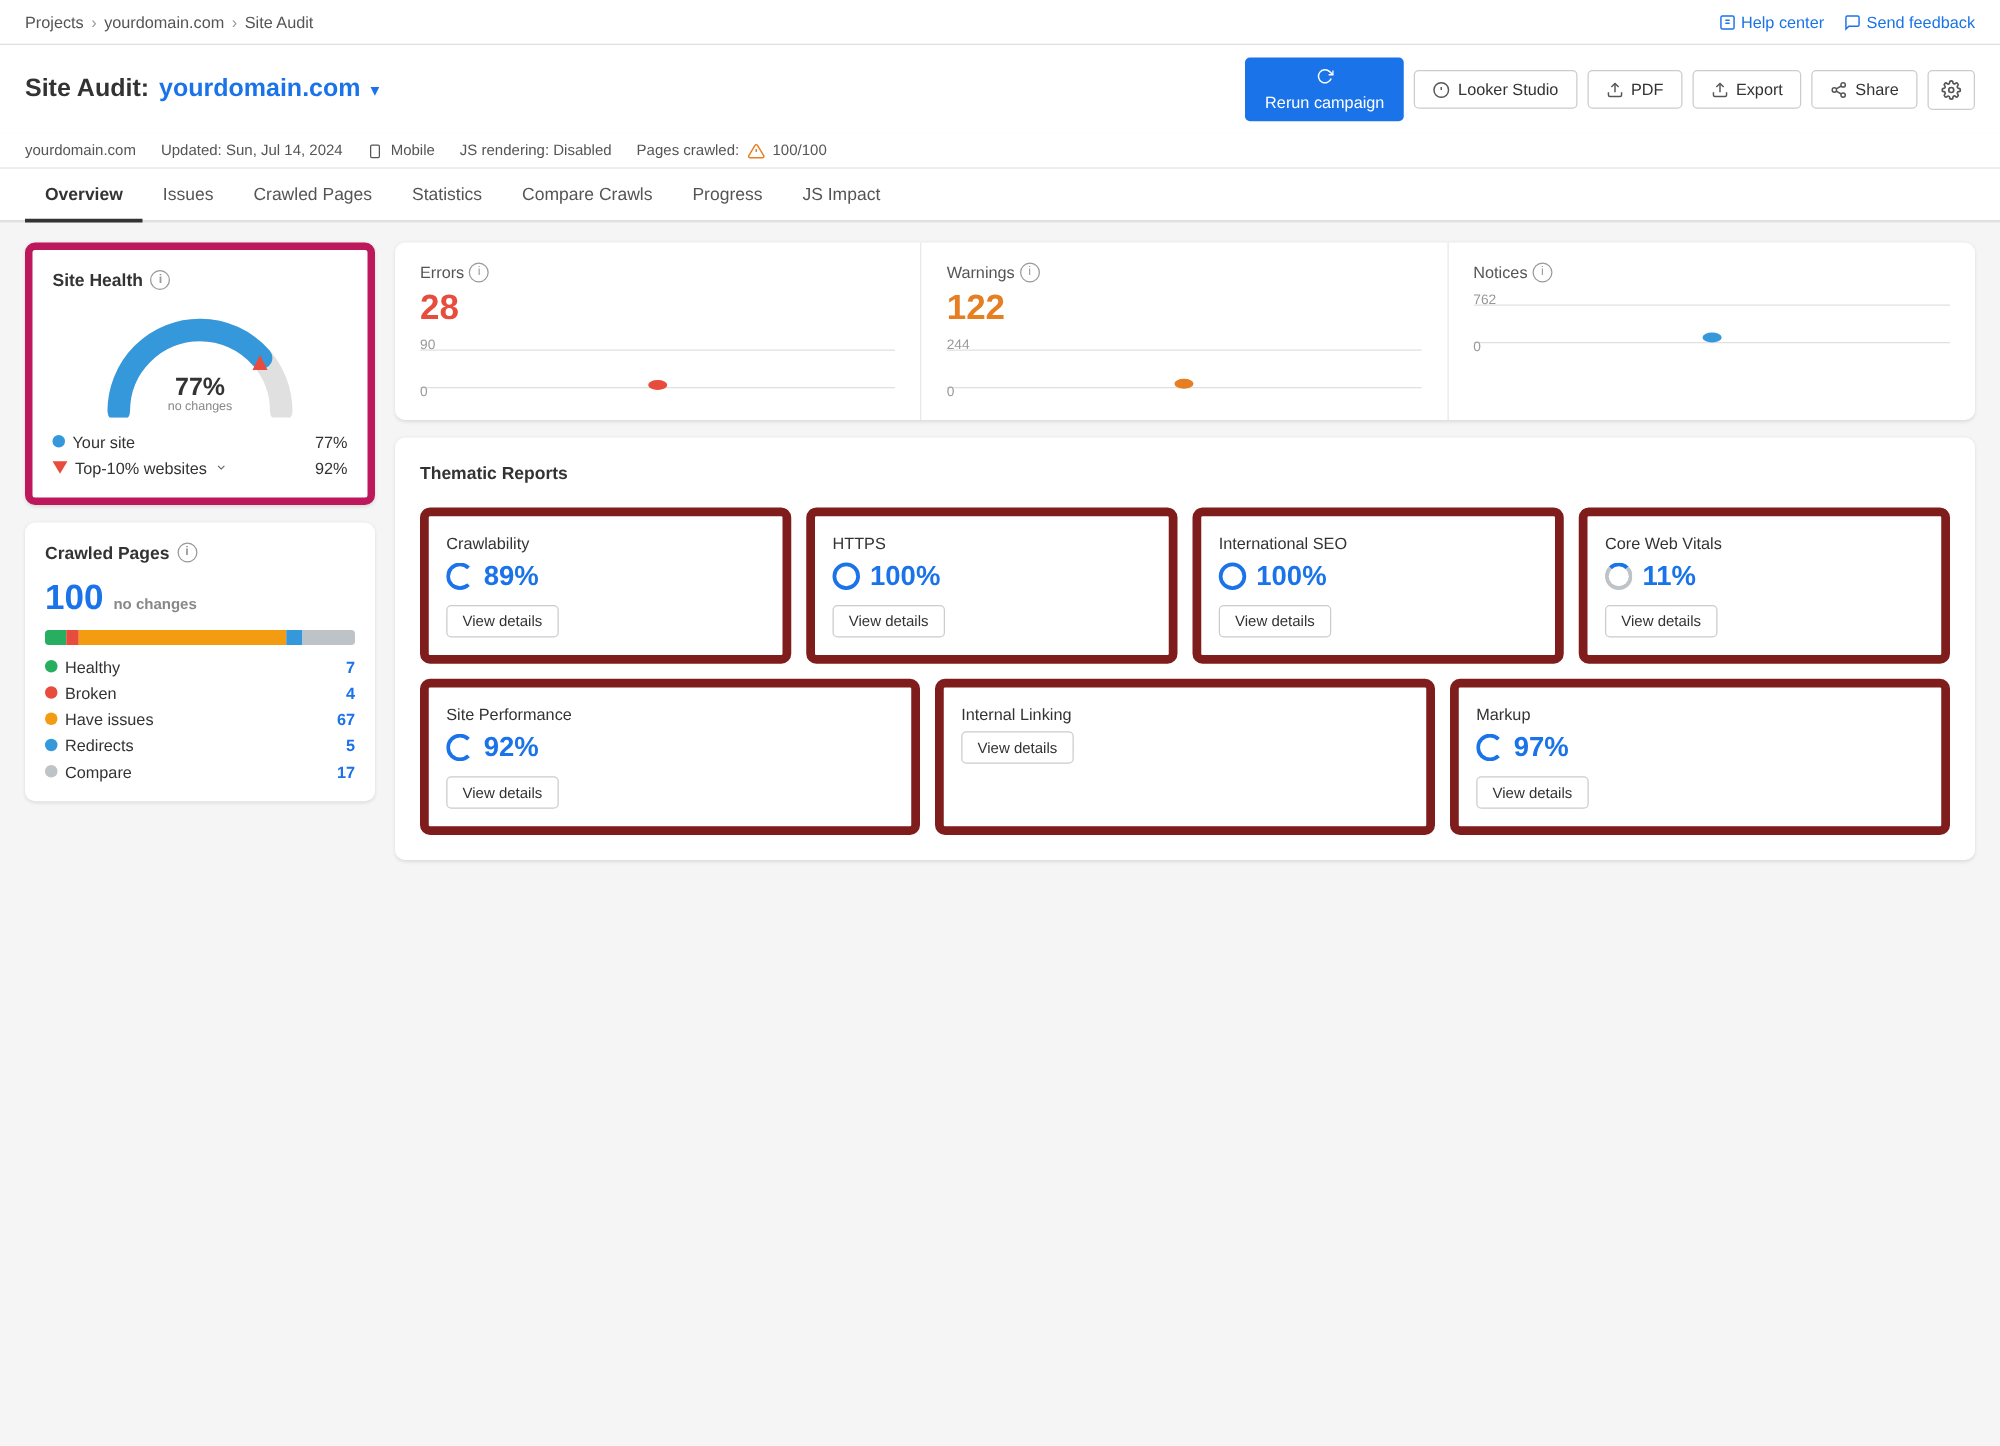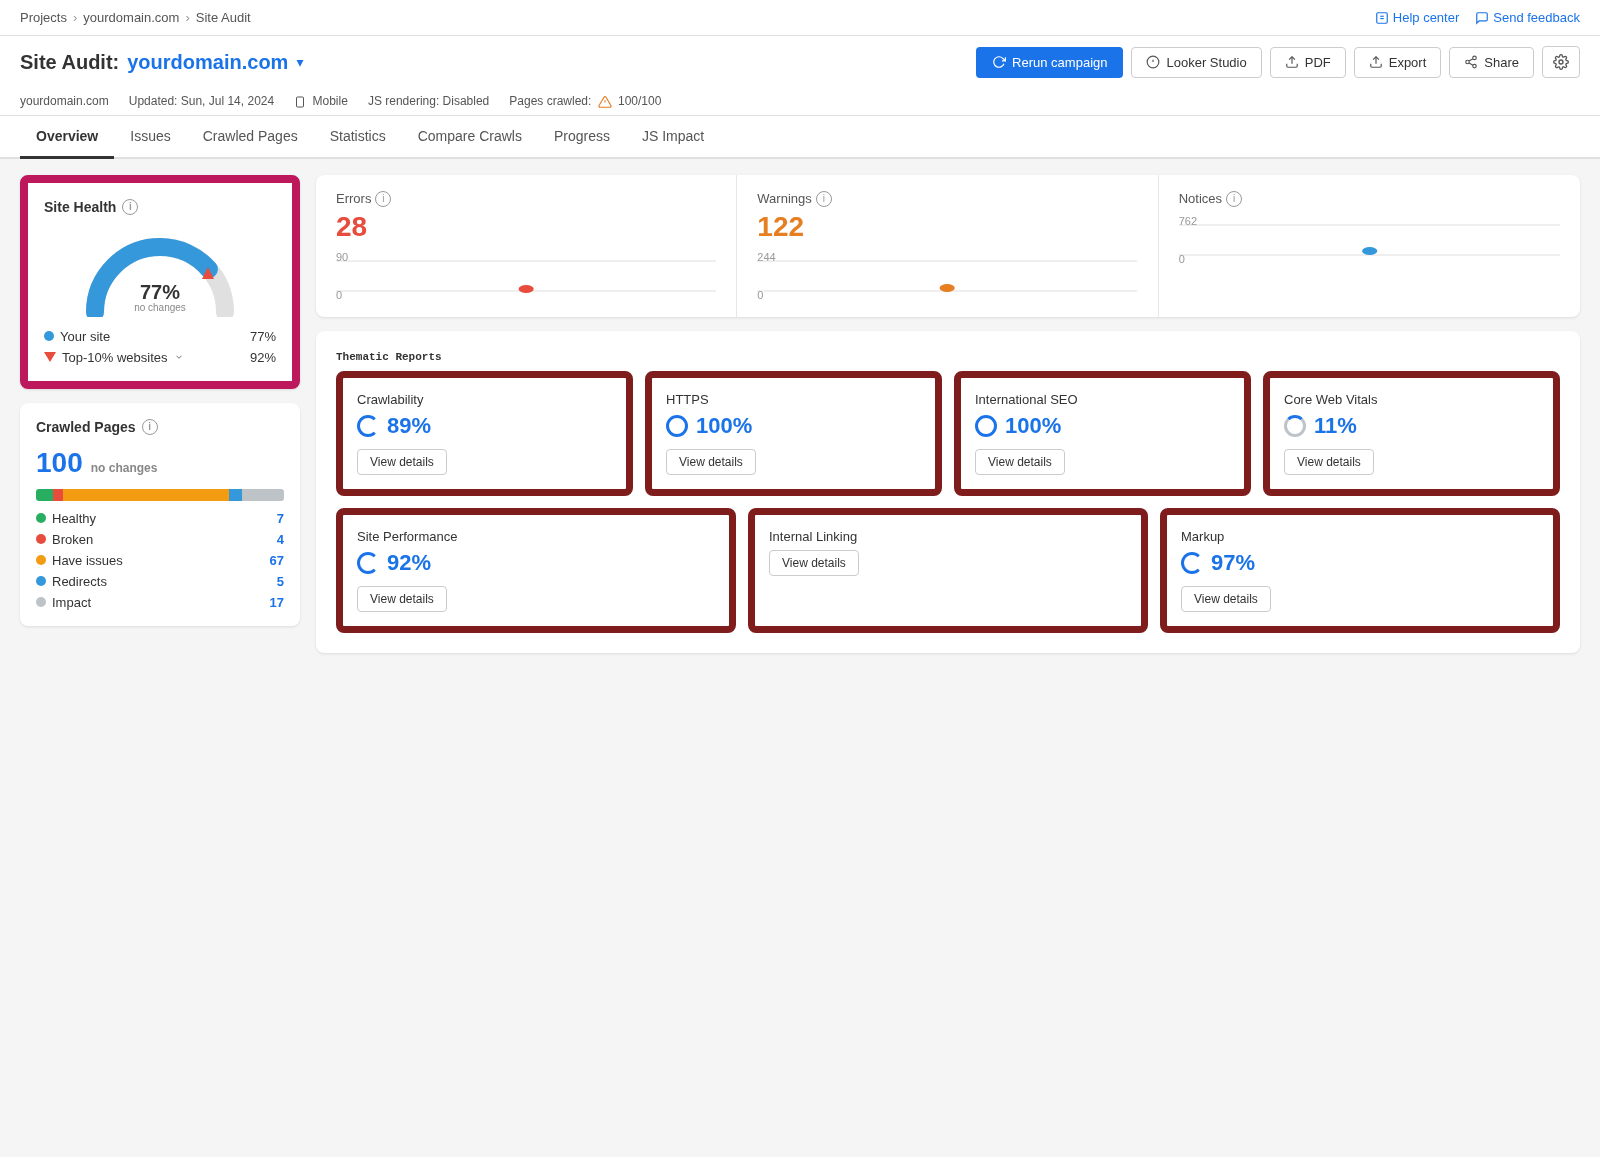--- a/index.html
+++ b/index.html
@@ -19,21 +19,21 @@
     .header {
       display: flex; align-items: center; justify-content: space-between;
       padding: 10px 20px; background: #fff;
     }
     .header-left { display: flex; align-items: center; gap: 8px; }
     .header-title { font-size: 20px; font-weight: 600; color: #333; }
     .header-domain { font-size: 20px; font-weight: 700; color: #1a73e8; }
     .header-right { display: flex; align-items: center; gap: 8px; }
     .btn-rerun {
       background: #1a73e8; color: #fff; border: none; border-radius: 4px;
-      padding: 8px 16px; font-size: 13px; cursor: pointer; display: flex; align-items: center; gap: 6px;
+      padding: 8px 16px; font-size: 13px; cursor: pointer; display: flex; align-items: center; gap: 6px; flex-direction: column;
     }
     .btn-outline {
       background: #fff; color: #333; border: 1px solid #ccc; border-radius: 4px;
       padding: 7px 14px; font-size: 13px; cursor: pointer; display: flex; align-items: center; gap: 6px;
     }
     .btn-icon {
       background: #fff; border: 1px solid #ccc; border-radius: 4px;
       padding: 7px 10px; cursor: pointer; display: flex; align-items: center; justify-content: center;
     }
 
@@ -61,21 +61,21 @@
     }
 
     
     .left-col { width: 280px; flex-shrink: 0; display: flex; flex-direction: column; gap: 14px; }
 
     
     .card {
       background: #fff; border-radius: 8px; padding: 16px;
       box-shadow: 0 1px 3px rgba(0,0,0,0.1);
     }
-    .card-highlighted { border: 8px solid #be185d; }
+    .card-highlighted { border: 6px solid #be185d; }
     .card-title {
       font-size: 14px; font-weight: 700; color: #333; margin-bottom: 12px;
       display: flex; align-items: center; gap: 6px;
     }
     .info-icon {
       width: 16px; height: 16px; border-radius: 50%; border: 1px solid #999;
       display: inline-flex; align-items: center; justify-content: center;
       font-size: 10px; color: #999; cursor: pointer;
     }
 
@@ -123,21 +123,21 @@
     .sparkline-area { height: 50px; position: relative; margin-top: 8px; }
     .sparkline-label { font-size: 11px; color: #999; position: absolute; left: 0; }
     .sparkline-label.top { top: 0; }
     .sparkline-label.bottom { bottom: 0; }
 
     
     .thematic-reports-card {
       background: #fff; border-radius: 8px; padding: 20px;
       box-shadow: 0 1px 3px rgba(0,0,0,0.1);
     }
-    .thematic-title { font-size: 11px; font-weight: 700; margin-bottom: 8px; font-family: Liberation Mono, monospace; }
+    .thematic-title { font-size: 14px; font-weight: 700; margin-bottom: 20px; }
     .reports-grid { display: grid; grid-template-columns: repeat(4, 1fr); gap: 12px; }
     .reports-grid-bottom { display: grid; grid-template-columns: repeat(3, 1fr); gap: 12px; margin-top: 12px; }
     .report-card {
       border: 7px solid #7f1d1d; border-radius: 8px; padding: 14px;
     }
     .report-name { font-size: 13px; color: #333; margin-bottom: 6px; }
     .report-percent {
       font-size: 22px; font-weight: 700; color: #1a73e8;
       display: flex; align-items: center; gap: 8px; margin-bottom: 10px;
     }
@@ -356,21 +356,21 @@
         <div class="pages-legend-row">
           <div class="pages-legend-left">
             <span class="dot" style="background:#3498db;"></span>
             <span>Redirects</span>
           </div>
           <span class="legend-count">5</span>
         </div>
         <div class="pages-legend-row">
           <div class="pages-legend-left">
             <span class="dot" style="background:#bdc3c7;"></span>
-            <span>Impact</span>
+            <span>Compare</span>
           </div>
           <span class="legend-count">17</span>
         </div>
       </div>
     </div>
   </div>
 
   <div class="right-col">
 
     <div class="stats-row">

